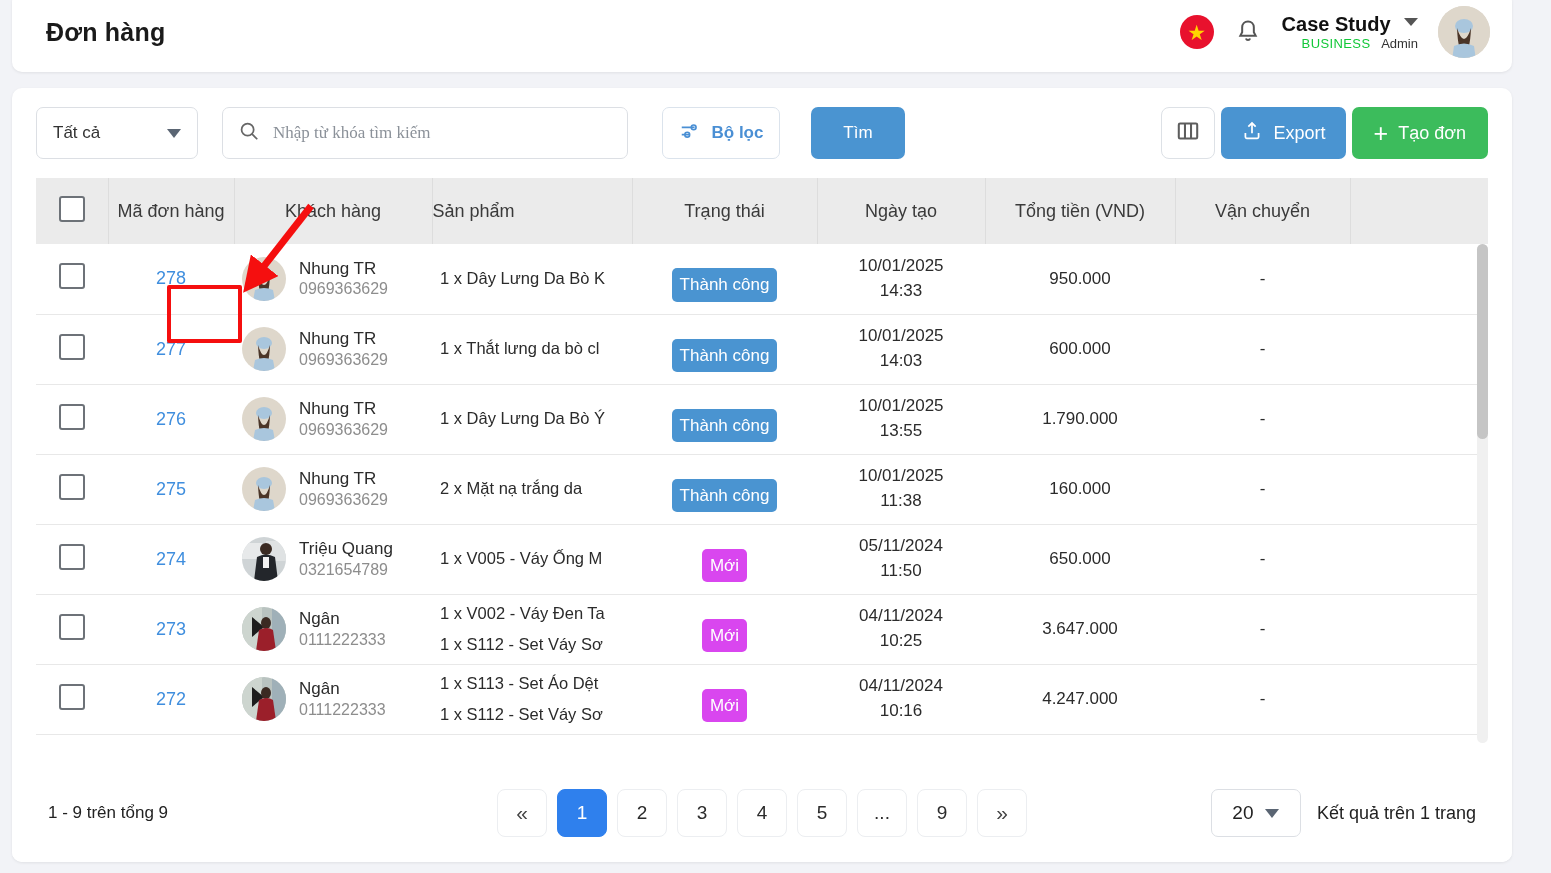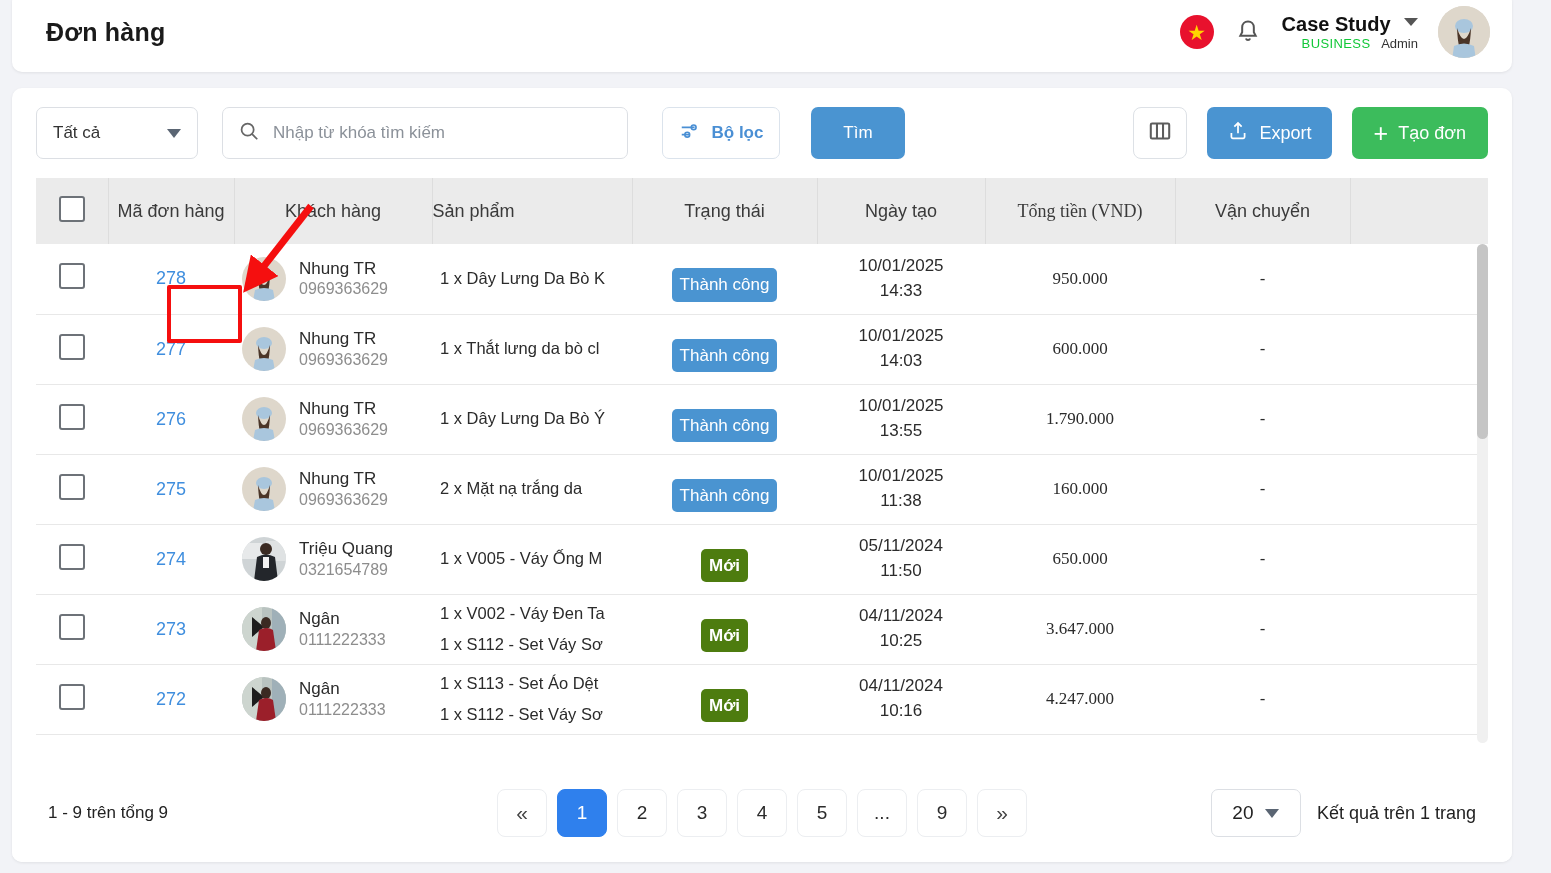--- a/index.html
+++ b/index.html
@@ -80,39 +80,39 @@
     border-right: 7px solid transparent;
     border-top: 9px solid #5a6573;
   }
   .search-wrap {
     width: 406px; height: 52px; border: 1px solid #dcdfe4;
     border-radius: 7px; display: flex; align-items: center;
     padding: 0 15px; gap: 13px; margin-left: 8px;
   }
   .search-wrap input {
     border: none; outline: none; font-size: 17px;
-    font-family: Liberation Sans, sans-serif;
+    font-family: Liberation Serif, serif;
     color: #333; flex: 1; background: transparent;
   }
   .search-wrap input::placeholder { color: #8b9199; }
   .filter-btn {
     height: 52px; min-width: 118px; border: 1px solid #dbe3ec;
     border-radius: 7px; display: flex; align-items: center;
     justify-content: center; gap: 11px;
     color: #4a8fd4; font-size: 17px; cursor: pointer;
     background: #fff; margin-left: 18px; font-weight: bold;
   }
   .search-btn {
     height: 52px; width: 94px; border-radius: 7px;
     background: #4a94d1; color: #fff; font-size: 17px;
     display: flex; align-items: center; justify-content: center;
     cursor: pointer; margin-left: 15px; border: none;
     font-family: "Liberation Sans", sans-serif;
   }
-  .toolbar-right { margin-left: auto; display: flex; align-items: center; gap: 20px; }
+  .toolbar-right { margin-left: auto; display: flex; align-items: center; gap: 6px; }
   .col-btn {
     width: 54px; height: 52px; border: 1px solid #dde1e6;
     border-radius: 8px; background: #fff; cursor: pointer;
     display: flex; align-items: center; justify-content: center;
   }
   .export-btn {
     height: 52px; padding: 0 20px; border-radius: 7px;
     background: #4a94d1; color: #fff; font-size: 18px; border: none;
     display: flex; align-items: center; gap: 11px; cursor: pointer;
     font-family: "Liberation Sans", sans-serif;
@@ -144,21 +144,21 @@
     height: 70px; border-bottom: 1px solid #e8e8e8;
     font-size: 17px; color: #2b2b2b; vertical-align: middle;
     background: #fff;
   }
   .c-check { width: 72px; text-align: center; }
   .c-code  { width: 126px; text-align: center; }
   .c-cust  { width: 198px; }
   .c-prod  { width: 200px; }
   .c-stat  { width: 185px; text-align: center; }
   .c-date  { width: 168px; text-align: center; }
-  .c-total { width: 190px; text-align: center; font-family: Liberation Serif, serif; }
+  .c-total { width: 190px; text-align: center; }
   .c-ship  { width: 175px; text-align: center; }
   .c-extra { width: 246px; }
 
   .chk {
     width: 26px; height: 26px; border: 2px solid #6d7278;
     border-radius: 3px; display: inline-block; background: #fff;
     cursor: pointer;
   }
   .order-link { color: #3f8ede; font-size: 18px; cursor: pointer; text-align: center; }
 
@@ -171,21 +171,21 @@
     padding-left: 8px; line-height: 1.9; font-size: 16.5px;
     color: #2b2b2b; white-space: nowrap; overflow: hidden;
     max-height: 68px;
   }
 
   .badge {
     display: inline-block; padding: 7px 8px; border-radius: 5px;
     color: #fff; font-size: 17px; line-height: 1.15; margin-top: 13px;
   }
   .badge-success { background: #4a94d1; }
-  .badge-new { background: #4d7c0f; font-weight: bold; }
+  .badge-new { background: #d946ef; }
 
   .date-cell { line-height: 1.45; font-size: 17px; color: #2b2b2b; }
 
   
   .vscroll-track {
     position: absolute; right: 0; top: 66px; width: 11px;
     height: 499px; background: #f0f0f0; border-radius: 6px;
   }
   .vscroll-thumb {
     position: absolute; right: 0; top: 0; width: 11px; height: 195px;

